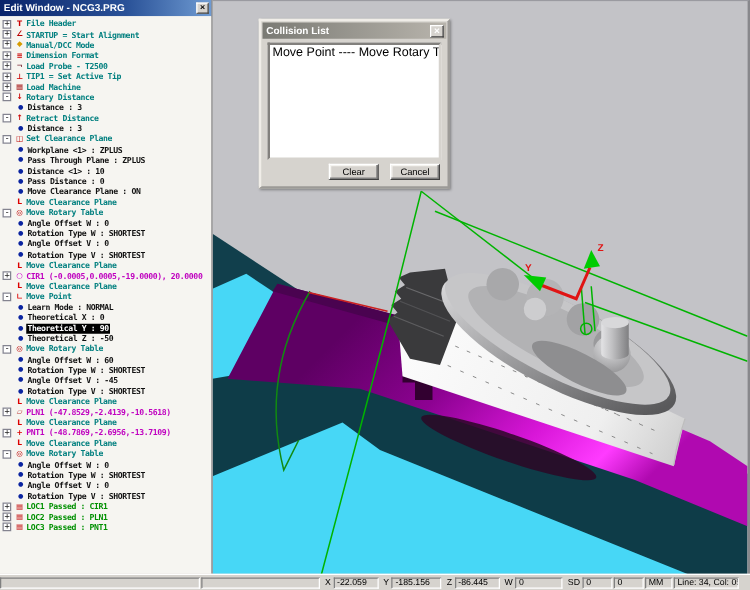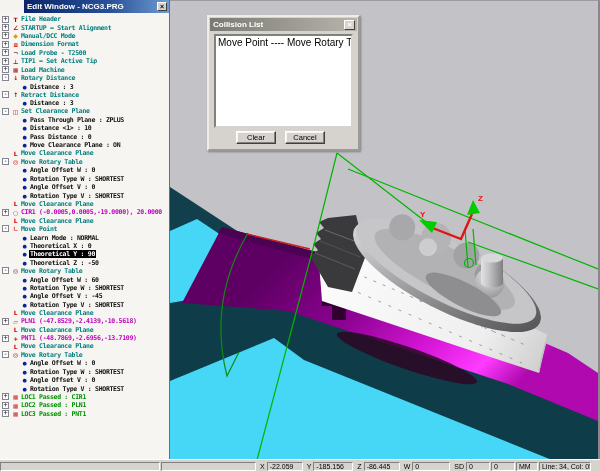--- a/index.html
+++ b/index.html
@@ -4,33 +4,33 @@
 <style>
   html,body{margin:0;padding:0;}
   body{width:600px;height:472px;position:relative;background:#d6d3ce;overflow:hidden;
        font-family:"Liberation Sans",sans-serif;}
   
   .tree-window{position:absolute;left:0;top:0;width:170px;height:459px;
     background:#f4f3ef;border-right:1px solid #6d6d70;box-sizing:border-box;}
   .tree-title{position:absolute;left:0;top:0;right:0;height:13px;
     background:linear-gradient(90deg,#0a246a,#2a5298 60%,#6f9bd2);
     color:#fff;font-size:8px;font-weight:bold;line-height:13px;padding-left:3px;
-    white-space:nowrap;overflow:hidden;margin-left:24px;}
+    white-space:nowrap;overflow:hidden;}
   .tree-close{position:absolute;right:2px;top:2px;width:10px;height:9px;
     background:#d6d3ce;border:1px solid;border-color:#fff #404040 #404040 #fff;
     font-size:7px;line-height:7px;text-align:center;font-weight:bold;color:#000;box-sizing:border-box;}
   .tree-body{position:absolute;left:0;top:13px;right:0;bottom:0;background:#f6f5f1;
     overflow:hidden;padding-top:2px;}
   .trow{display:flex;align-items:center;height:8.4px;white-space:nowrap;
     font-family:"DejaVu Sans Mono",monospace;font-size:6.5px;font-weight:bold;letter-spacing:-0.3px;}
   .ebox{flex:0 0 auto;width:7px;height:7px;box-sizing:border-box;border:1px solid #848490;
     background:#fff;font-family:"DejaVu Sans Mono",monospace;font-size:7px;line-height:5px;
     text-align:center;color:#222;margin:0 2px 0 2px;font-weight:normal;}
   .ebox.none{visibility:hidden;}
-  .trow.ind{padding-left:20px;align-items:flex-end;}
+  .trow.ind{padding-left:12px;}
   .ticon{flex:0 0 auto;width:9px;text-align:center;font-size:6px;line-height:7px;
     font-family:"DejaVu Sans",sans-serif;}
   .i-file-header::before{content:"T";color:#c00;font-weight:bold;}
   .i-alignment::before{content:"∠";color:#b00;}
   .i-mode::before{content:"◆";color:#d79b00;}
   .i-dimension-format::before{content:"≡";color:#c00;}
   .i-probe::before{content:"¬";color:#80333f;font-weight:bold;}
   .i-tip::before{content:"⊥";color:#c00;}
   .i-machine::before{content:"▦";color:#a22;}
   .i-prehit::before{content:"↓";color:#c00;font-weight:bold;}
@@ -59,21 +59,21 @@
     border:2px outset #f0ede8;box-sizing:border-box;box-shadow:1px 1px 2px rgba(0,0,0,.35);}
   .dialog-title{position:absolute;left:1px;top:1px;right:1px;height:13px;
     background:linear-gradient(90deg,#7a7a74,#b8b4ac);color:#fff;font-size:8px;font-weight:bold;
     line-height:13px;padding-left:3px;}
   .dialog-close{position:absolute;right:2px;top:2px;width:11px;height:10px;background:#d6d3ce;
     border:1px solid;border-color:#fff #404040 #404040 #fff;font-size:8px;line-height:8px;
     text-align:center;font-weight:bold;box-sizing:border-box;}
   .dialog-list{position:absolute;left:5px;top:17px;width:139px;height:94px;background:#fff;
     border:2px inset #d6d3ce;box-sizing:border-box;font-size:10px;overflow:hidden;}
   .litem{padding:1px 2px;color:#000;white-space:nowrap;}
-  .dialog-buttons{position:absolute;left:0;right:6px;bottom:5px;display:flex;justify-content:center;gap:9px;margin-top:8px;}
+  .dialog-buttons{position:absolute;left:0;right:6px;bottom:5px;display:flex;justify-content:flex-end;gap:9px;margin-top:8px;}
   .btn{width:40px;height:13px;background:#d6d3ce;border:1px solid;border-color:#fff #404040 #404040 #fff;
     box-shadow:inset -1px -1px 0 #808080, inset 1px 1px 0 #f5f4f0;
     font-size:7.5px;line-height:10px;font-family:"Liberation Sans",sans-serif;padding:0;}
   
   .statusbar{position:absolute;left:0;top:459px;width:600px;height:13px;background:#d6d3ce;
     border-top:1px solid #fff;box-sizing:border-box;display:flex;align-items:center;
     font-size:7px;color:#000;}
   .slabel{flex:0 0 auto;margin:0 2px 0 3px;}
   .svalue{flex:0 0 auto;height:9px;box-sizing:border-box;border:1px solid;
     border-color:#808080 #fff #fff #808080;background:#d6d3ce;padding:0 2px;
@@ -244,20 +244,24 @@
         <span class="ticon i-bullet"></span>
         <span class="ttext c-black">Distance : 3</span>
       </div>
       <div class="trow">
         <span class="ebox">-</span>
         <span class="ticon i-clearance-plane"></span>
         <span class="ttext c-teal">Set Clearance Plane</span>
       </div>
       <div class="trow ind">
         <span class="ticon i-bullet"></span>
+        <span class="ttext c-black">Workplane &lt;1&gt; : ZPLUS</span>
+      </div>
+      <div class="trow ind">
+        <span class="ticon i-bullet"></span>
         <span class="ttext c-black">Pass Through Plane : ZPLUS</span>
       </div>
       <div class="trow ind">
         <span class="ticon i-bullet"></span>
         <span class="ttext c-black">Distance &lt;1&gt; : 10</span>
       </div>
       <div class="trow ind">
         <span class="ticon i-bullet"></span>
         <span class="ttext c-black">Pass Distance : 0</span>
       </div>

